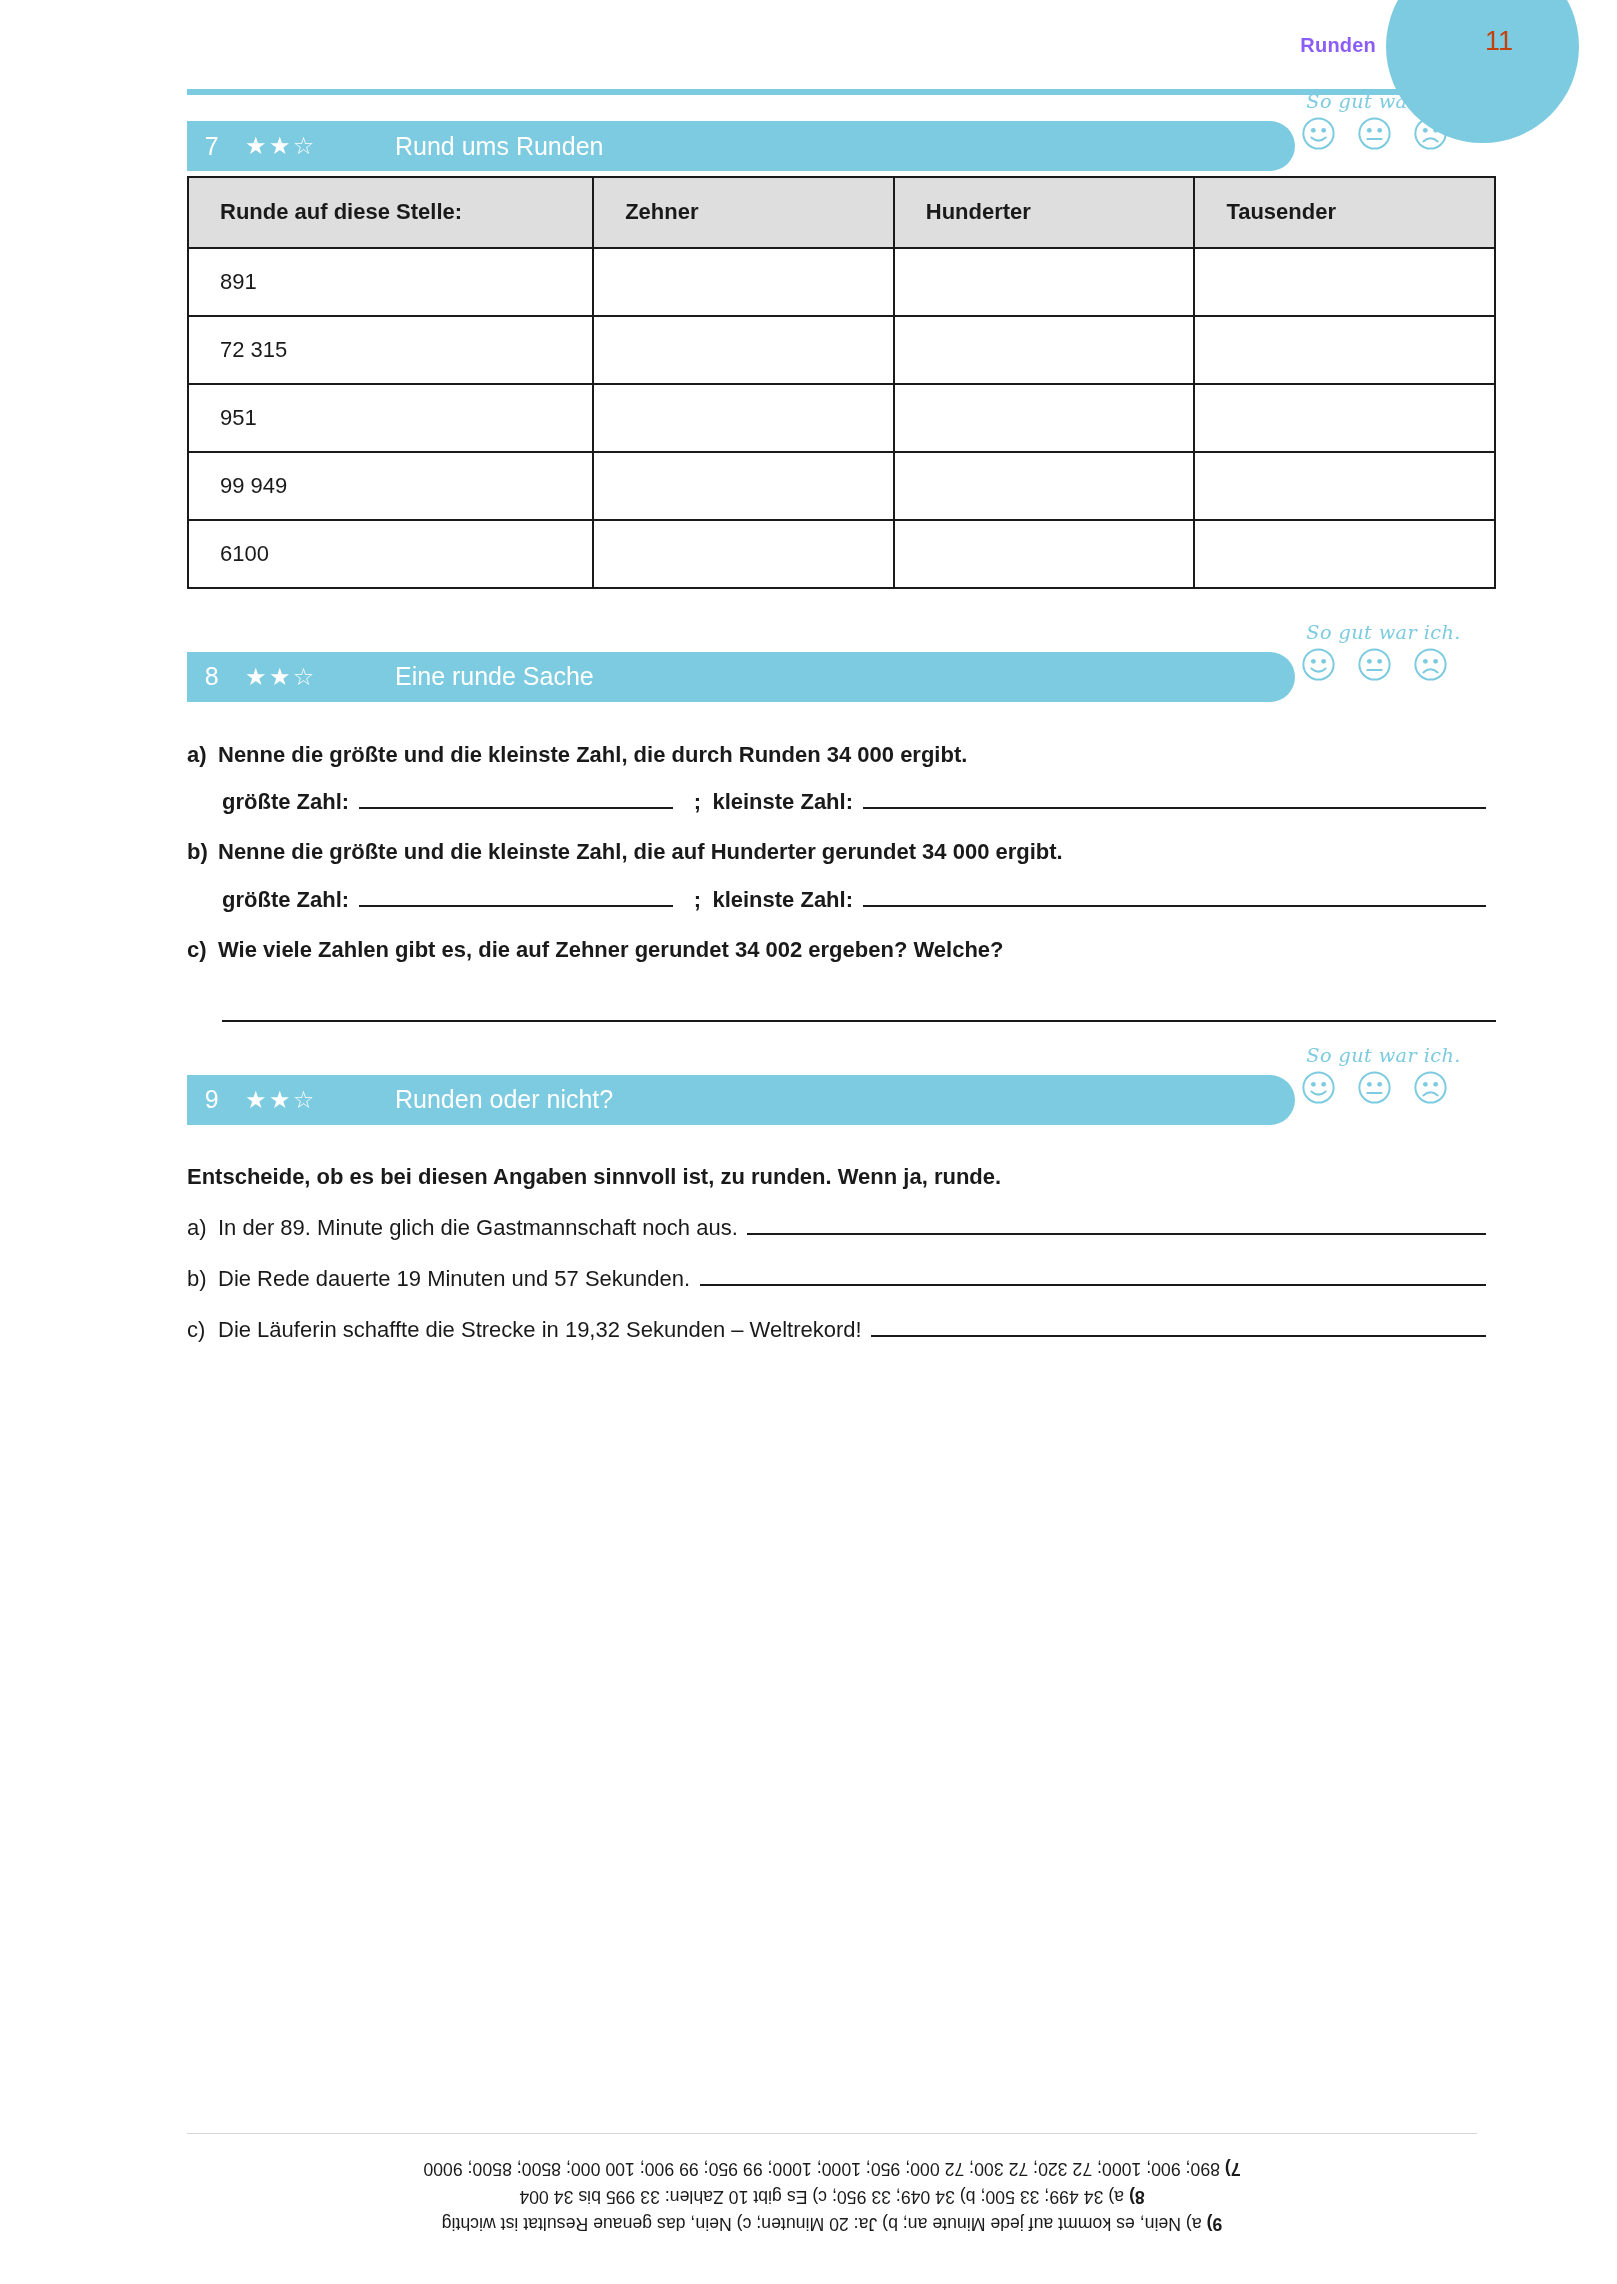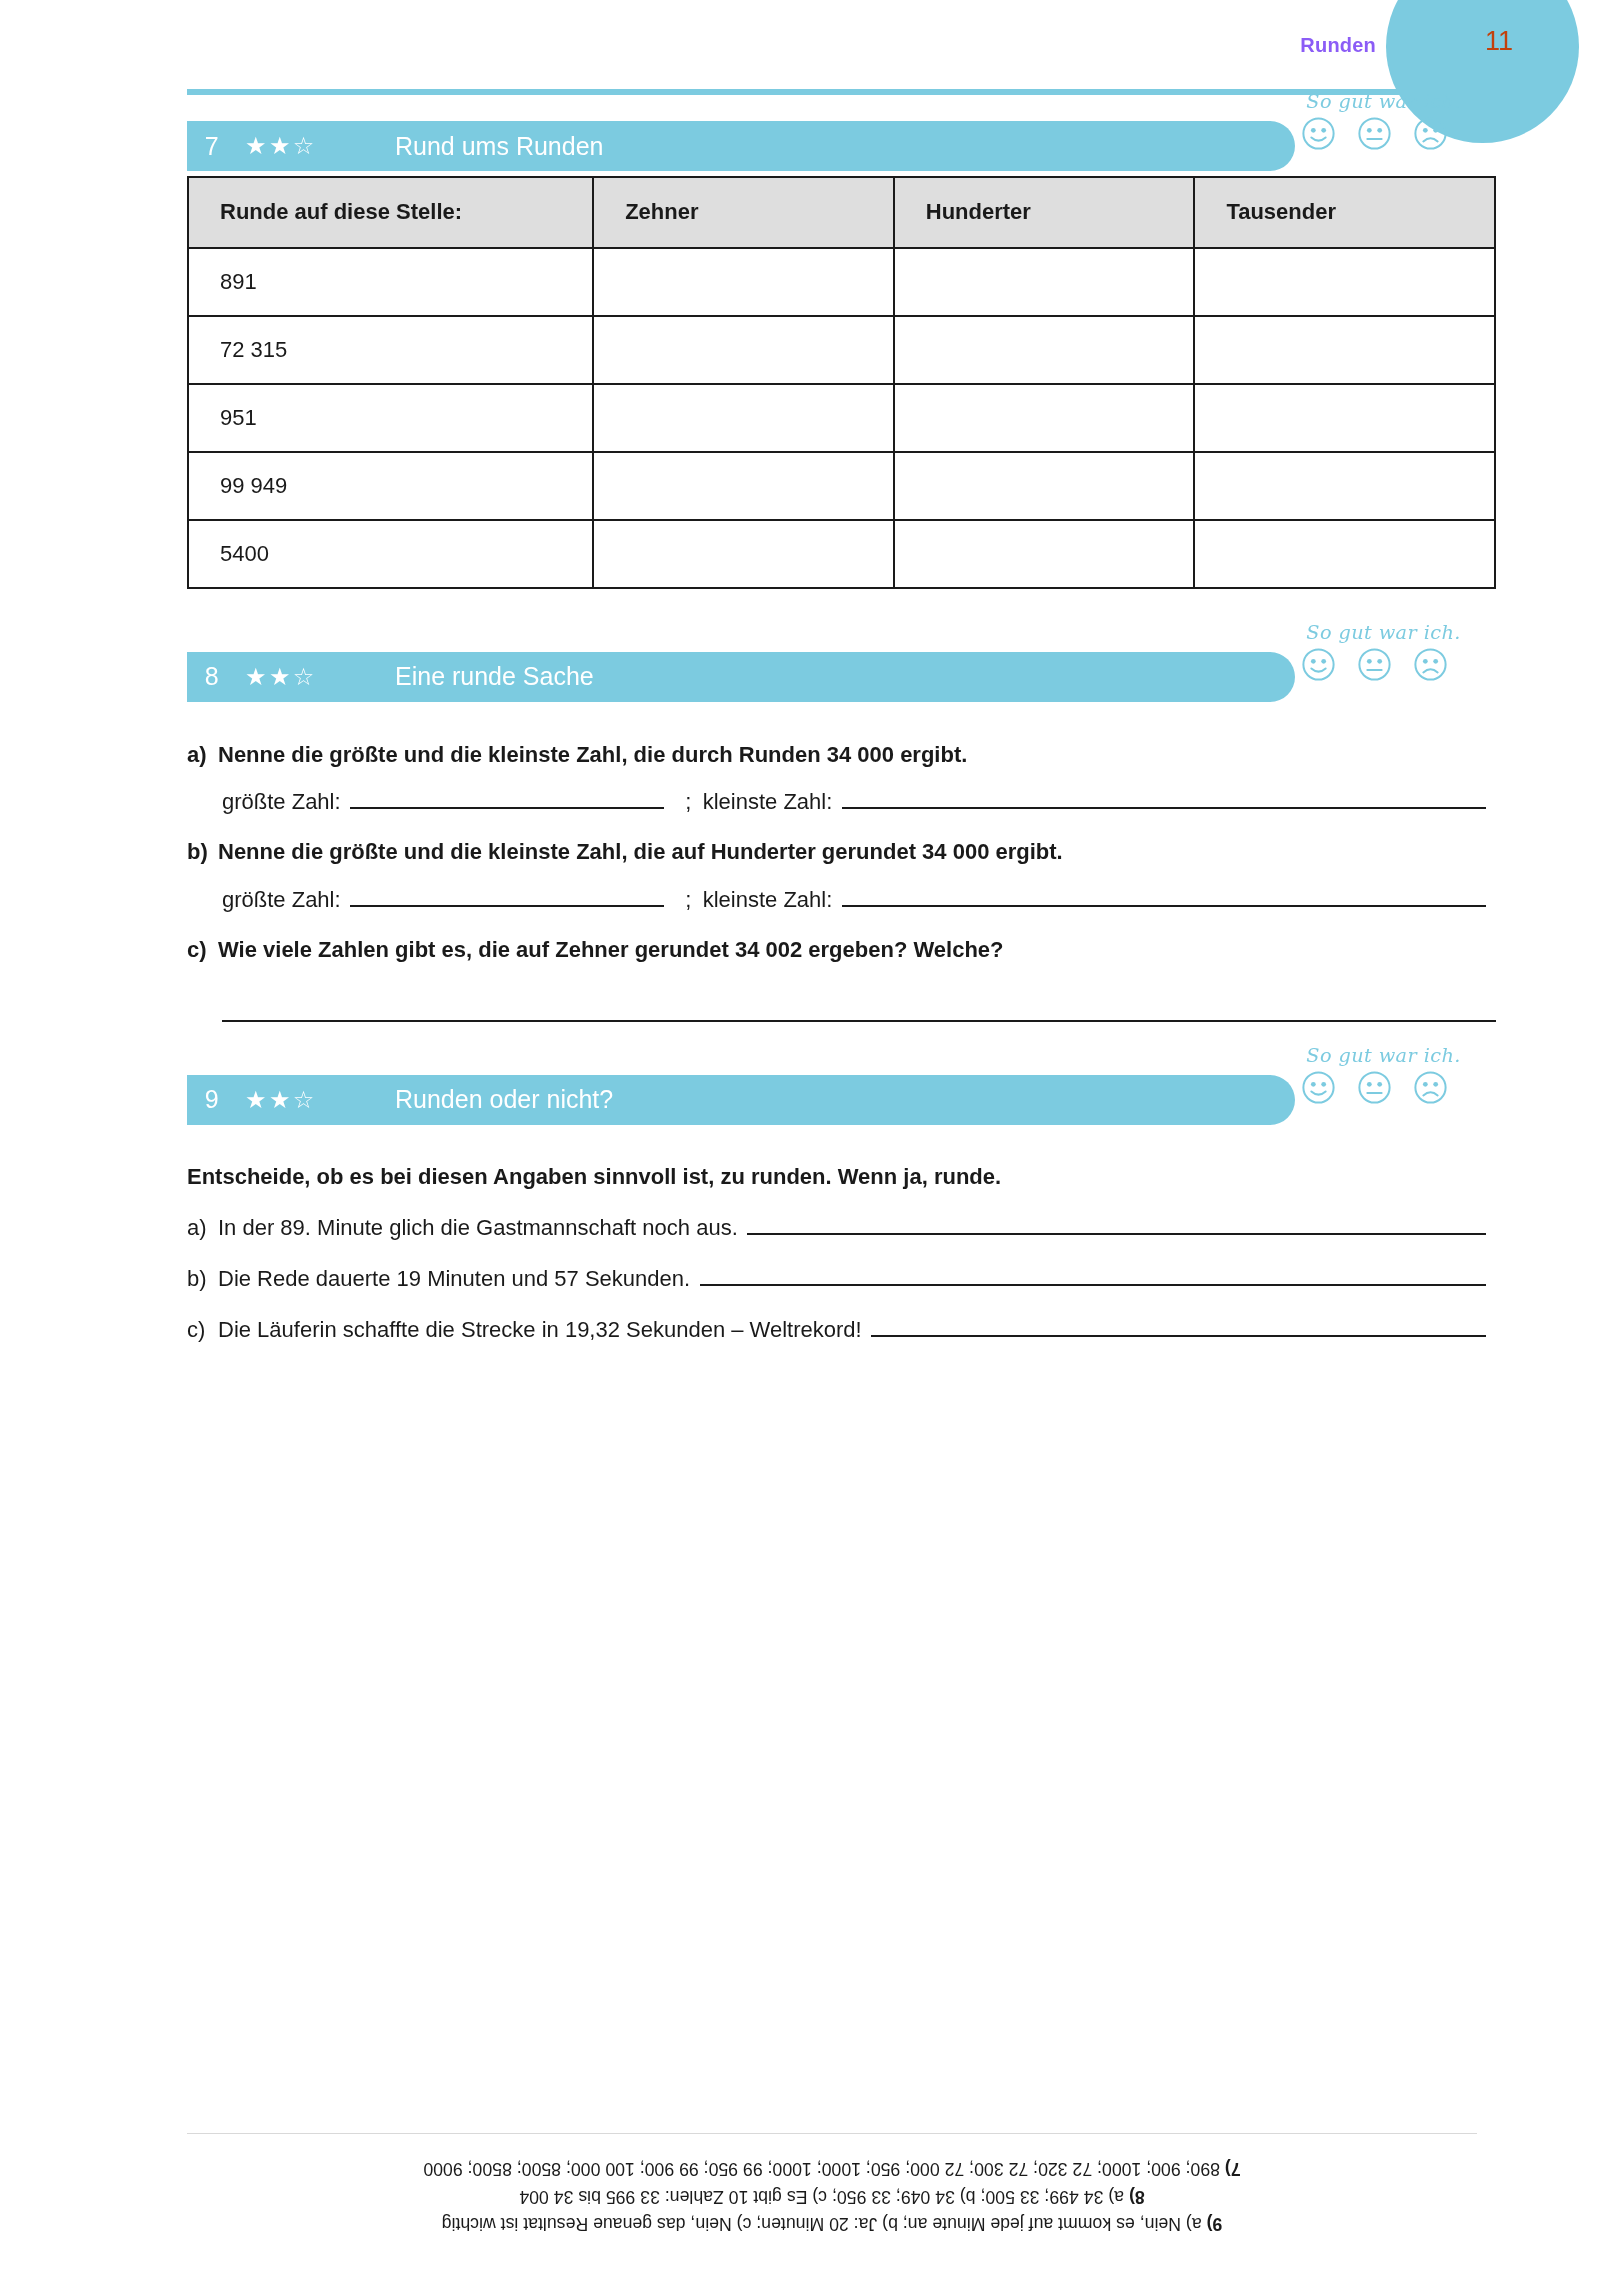--- a/index.html
+++ b/index.html
@@ -134,21 +134,21 @@
     font-size: 22px;
     font-weight: bold;
     margin: 0 0 6.4px 0;
     display: flex;
     align-items: baseline;
   }
   .qlabel { width: 31px; flex: none; }
 
   .answer-row {
     font-size: 22px;
-    font-weight: normal;
+    font-weight: bold;
     display: flex;
     align-items: baseline;
     margin: 17.7px 0 24px 35px;
   }
   .answer-row .lbl { white-space: nowrap; }
   .rule {
     border-bottom: 2px solid #1a1a1a;
     height: 24px;
     margin: 0 9.7px;
   }
@@ -285,21 +285,21 @@
           <td></td>
           <td></td>
         </tr>
         <tr>
           <td>99 949</td>
           <td></td>
           <td></td>
           <td></td>
         </tr>
         <tr>
-          <td>5400</td>
+          <td>6100</td>
           <td></td>
           <td></td>
           <td></td>
         </tr>
       </tbody>
     </table>
   </section>
 
   <div class="sp-1"></div>
 

